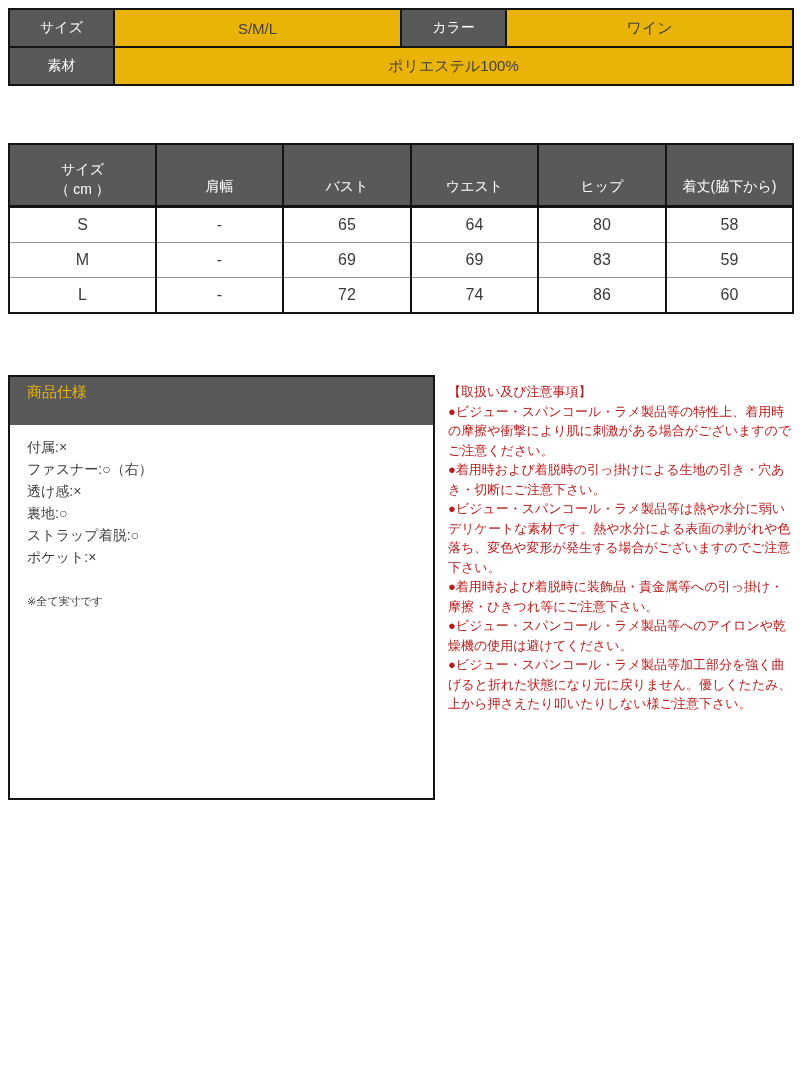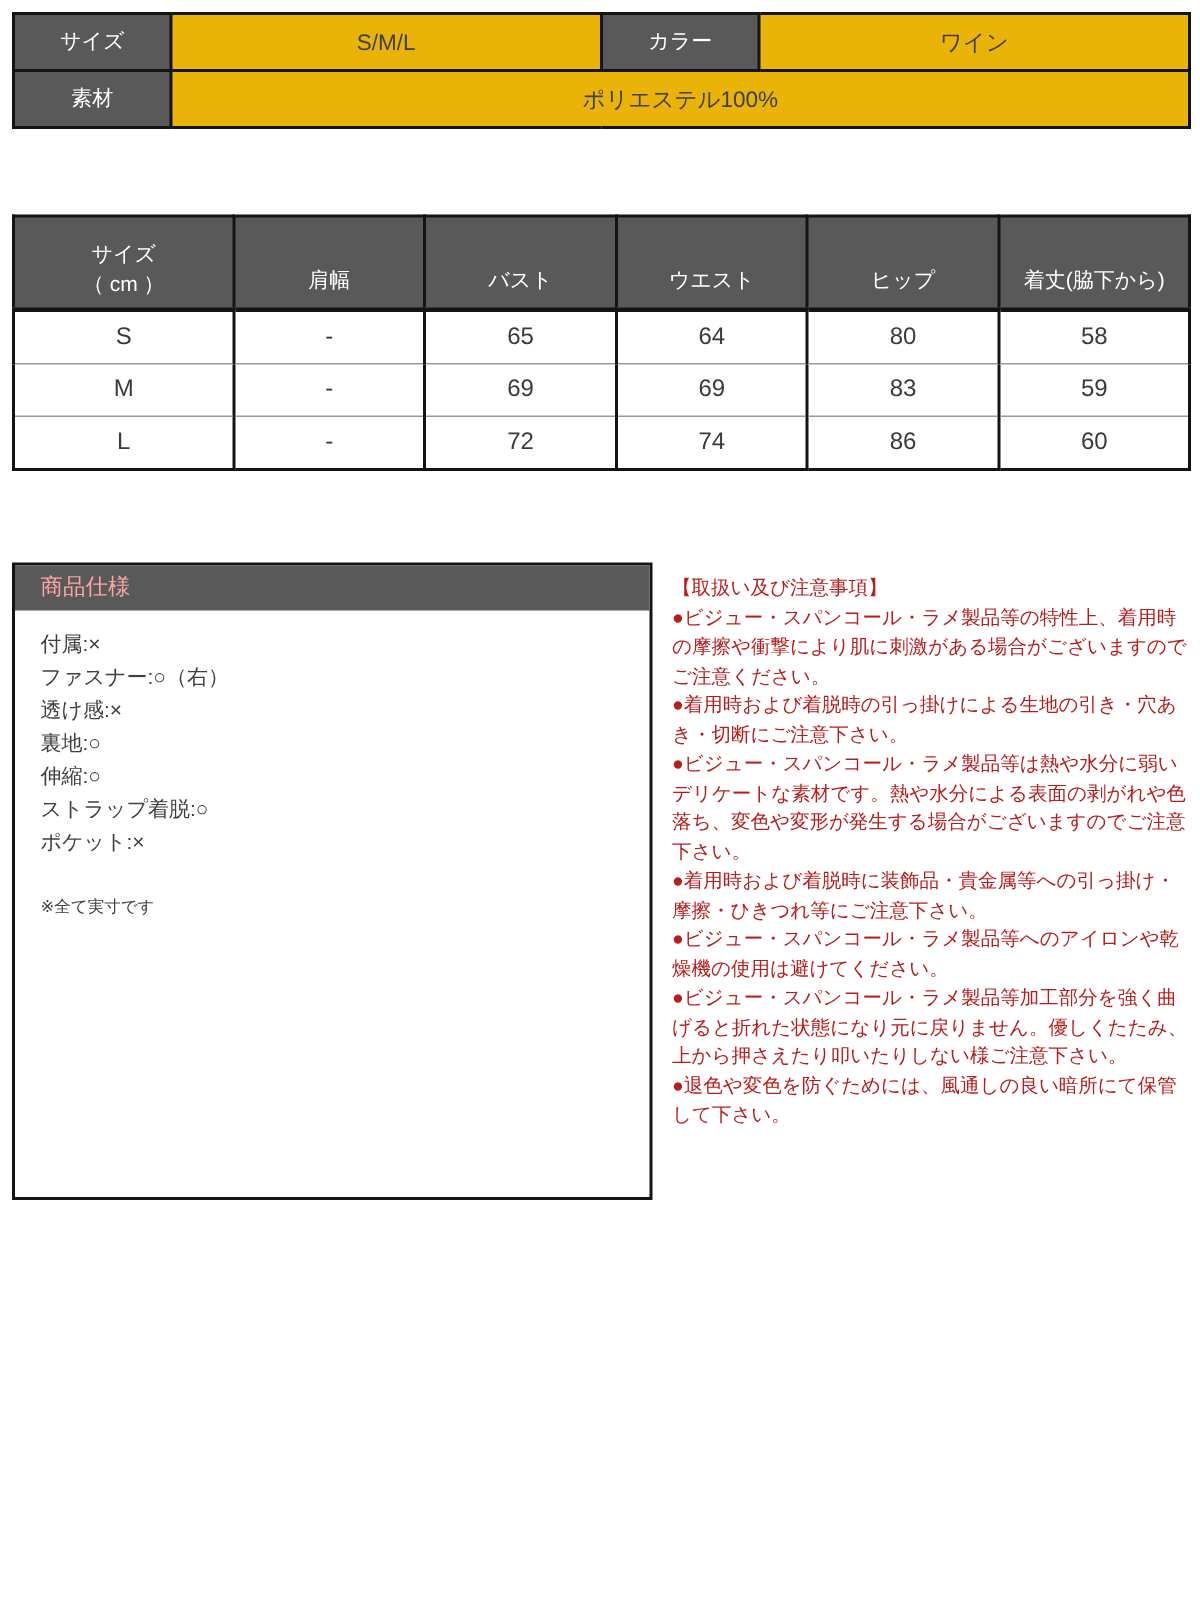--- a/index.html
+++ b/index.html
@@ -40,21 +40,21 @@
     border-top:1px solid #999999;border-bottom:1px solid #999999;
   }
   .size-table .drow:last-child td{border-bottom:2px solid #141414;}
 
   
   .spec-box{
     position:absolute;left:8px;top:375px;width:423px;height:421px;
     border:2px solid #141414;background:#fff;
   }
   .spec-box-header{
-    height:30px;line-height:30px;background:#595959;color:#fca5a5;
+    height:48px;line-height:30px;background:#595959;color:#eab308;
     font-size:15px;padding-left:17px;
   }
   .spec-body{padding:11px 10px 0 17px;font-size:14px;line-height:22px;color:#404040;}
   .spec-item{white-space:pre;}
   .spec-note{margin-top:22px;font-size:11px;line-height:22px;}
 
   .care-col{
     position:absolute;left:448px;top:382px;width:347px;
     font-size:13px;line-height:19.5px;color:#b91c1c;
   }
@@ -135,31 +135,29 @@
   </tbody>
     </table>
 
   <div class="spec-box">
     <div class="spec-box-header">商品仕様</div>
     <div class="spec-body">
       <div class="spec-item">付属:×</div>
       <div class="spec-item">ファスナー:○（右）</div>
       <div class="spec-item">透け感:×</div>
       <div class="spec-item">裏地:○</div>
-      <div class="spec-item">伸縮:○</div>
       <div class="spec-item">ストラップ着脱:○</div>
       <div class="spec-item">ポケット:×</div>
       <div class="spec-note">※全て実寸です</div>
     </div>
   </div>
 
   <div class="care-col">
     <p class="care-title">【取扱い及び注意事項】</p>
     <p>●ビジュー・スパンコール・ラメ製品等の特性上、着用時の摩擦や衝撃により肌に刺激がある場合がございますのでご注意ください。</p>
     <p>●着用時および着脱時の引っ掛けによる生地の引き・穴あき・切断にご注意下さい。</p>
     <p>●ビジュー・スパンコール・ラメ製品等は熱や水分に弱いデリケートな素材です。熱や水分による表面の剥がれや色落ち、変色や変形が発生する場合がございますのでご注意下さい。</p>
     <p>●着用時および着脱時に装飾品・貴金属等への引っ掛け・摩擦・ひきつれ等にご注意下さい。</p>
     <p>●ビジュー・スパンコール・ラメ製品等へのアイロンや乾燥機の使用は避けてください。</p>
     <p>●ビジュー・スパンコール・ラメ製品等加工部分を強く曲げると折れた状態になり元に戻りません。優しくたたみ、上から押さえたり叩いたりしない様ご注意下さい。</p>
-    <p>●退色や変色を防ぐためには、風通しの良い暗所にて保管して下さい。</p>
   </div>
 
 </div>
 
 </body></html>

